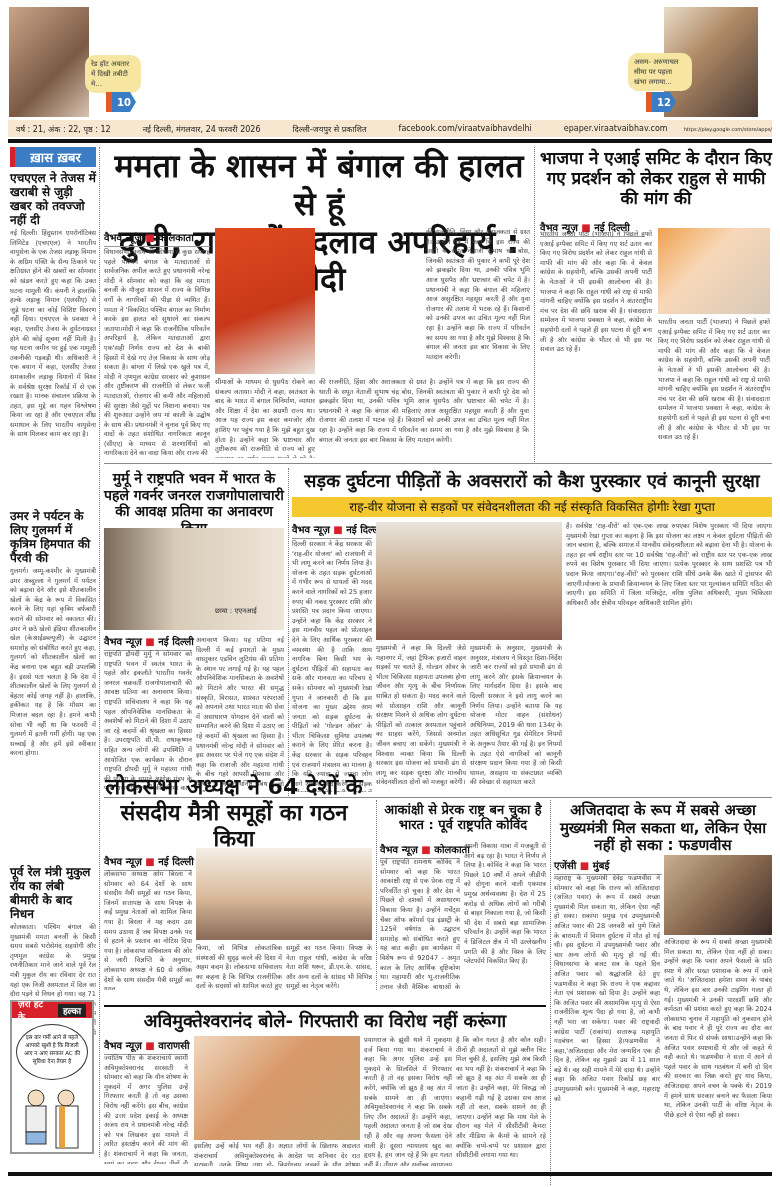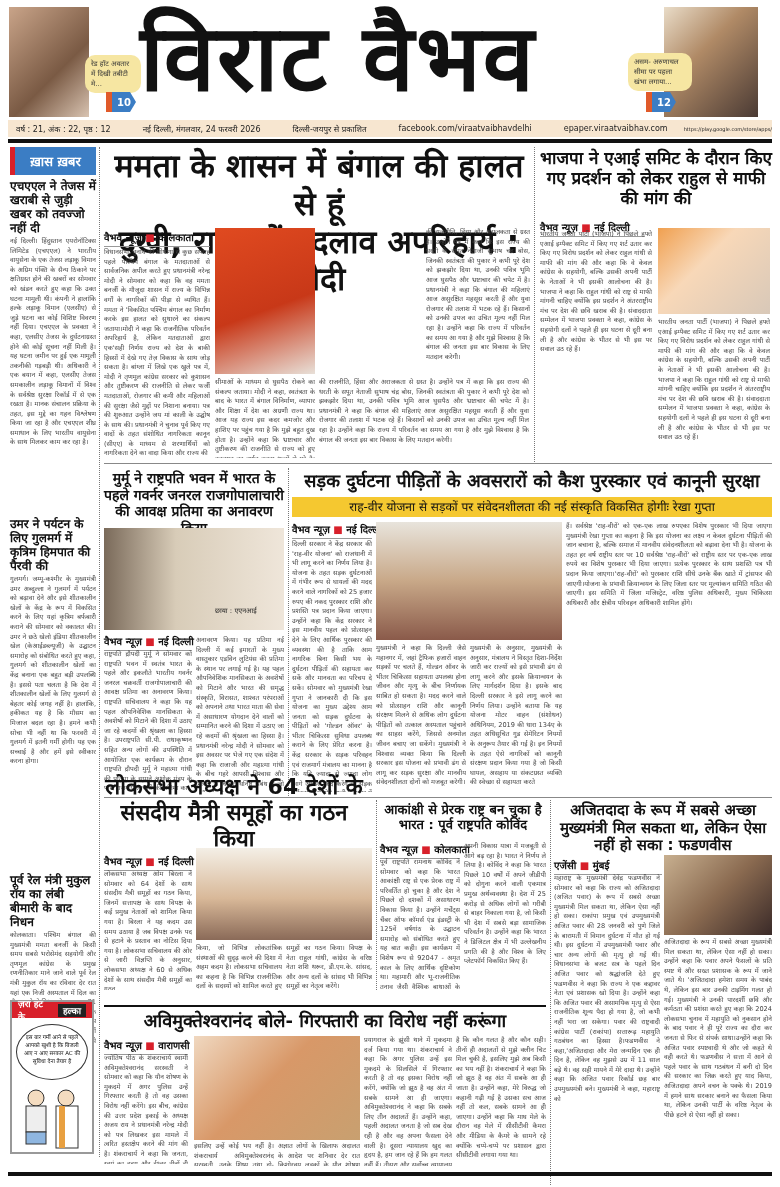--- a/index.html
+++ b/index.html
@@ -33,21 +33,20 @@
 </head>
 <body>
 
 <div class="abs masthead">
   <div class="abs teaser-img" style="left:9px;top:7px;width:80px;height:110px;"></div>
   <div class="abs bubble" style="left:85px;top:55px;width:56px;">रेड हॉट अवतार में दिखी तबीटी मे...</div>
   <div class="abs" style="left:106px;top:92px;display:flex;">
     <div class="pg-badge-bar"></div>
     <div class="pg-badge">10</div>
   </div>
-  <div class="abs mast-title">विराट वैभव</div>
   <div class="abs teaser-img right" style="left:664px;top:7px;width:94px;height:110px;"></div>
   <div class="abs bubble" style="left:628px;top:53px;width:64px;">असम- अरुणाचल सीमा पर पहला खंभा लगाया...</div>
   <div class="abs" style="left:646px;top:92px;display:flex;">
     <div class="pg-badge-bar"></div>
     <div class="pg-badge">12</div>
   </div>
 </div>
 
 <div class="abs infobar">
   <span>वर्ष : 21, अंक : 22, पृष्ठ : 12</span>
@@ -58,21 +57,21 @@
   <span class="sep"></span>
   <span>facebook.com/viraatvaibhavdelhi</span>
   <span class="sep"></span>
   <span>epaper.viraatvaibhav.com</span>
   <span style="font-size:5px;">https://play.google.com/store/apps/details?id=com.VVepaper</span>
   <span class="price">मूल्य :- ₹ 3/-</span>
 </div>
 <div class="abs rule" style="left:8px;top:139px;width:764px;height:4px;"></div>
 
 <div class="abs" style="left:10px;top:147px;width:86px;height:1010px;">
-  <div class="khas" style="height:28px;">ख़ास ख़बर</div>
+  <div class="khas" style="height:20px;">ख़ास ख़बर</div>
   <div class="sidehead" style="margin-top:4px;">एचएएल ने तेजस में खराबी से जुड़ी खबर को तवज्जो नहीं दी</div>
   <div class="body" style="height:276px;margin-top:2px;">नई दिल्ली। हिंदुस्तान एयरोनॉटिक्स लिमिटेड (एचएएल) ने भारतीय वायुसेना के एक तेजस लड़ाकू विमान के अग्रिम पंक्ति के सैन्य ठिकाने पर क्षतिग्रस्त होने की खबरों का सोमवार को खंडन करते हुए कहा कि उक्त घटना मामूली थी। कंपनी ने हालांकि हल्के लड़ाकू विमान (एलसीए) से जुड़े घटना का कोई विशिष्ट विवरण नहीं दिया। एचएएल के प्रवक्ता ने कहा, एलसीए तेजस के दुर्घटनाग्रस्त होने की कोई सूचना नहीं मिली है। यह घटना जमीन पर हुई एक मामूली तकनीकी गड़बड़ी थी। अधिकारी ने एक बयान में कहा, एलसीए तेजस समकालीन लड़ाकू विमानों में विश्व के सर्वश्रेष्ठ सुरक्षा रिकॉर्ड में से एक रखता है। मानक संचालन प्रक्रिया के तहत, इस मुद्दे का गहन विश्लेषण किया जा रहा है और एचएएल शीघ्र समाधान के लिए भारतीय वायुसेना के साथ मिलकर काम कर रहा है।</div>
   <div class="sidehead" style="margin-top:4px;">उमर ने पर्यटन के लिए गुलमर्ग में कृत्रिम हिमपात की पैरवी की</div>
   <div class="body" style="height:286px;margin-top:2px;">गुलमर्ग। जम्मू-कश्मीर के मुख्यमंत्री उमर अब्दुल्ला ने गुलमर्ग में पर्यटन को बढ़ावा देने और इसे शीतकालीन खेलों के केंद्र के रूप में विकसित करने के लिए यहां कृत्रिम बर्फबारी कराने की सोमवार को वकालत की। उमर ने छठे खेलो इंडिया शीतकालीन खेल (केआईडब्ल्यूजी) के उद्घाटन समारोह को संबोधित करते हुए कहा, गुलमर्ग को शीतकालीन खेलों का केंद्र बनाना एक बहुत बड़ी उपलब्धि है। इससे पता चलता है कि देश में शीतकालीन खेलों के लिए गुलमर्ग से बेहतर कोई जगह नहीं है। हालांकि, हकीकत यह है कि मौसम का मिजाज बदल रहा है। हमने कभी सोचा भी नहीं था कि फरवरी में गुलमर्ग में इतनी गर्मी होगी। यह एक सच्चाई है और हमें इसे स्वीकार करना होगा।</div>
   <div class="sidehead" style="margin-top:12px;">पूर्व रेल मंत्री मुकुल रॉय का लंबी बीमारी के बाद निधन</div>
   <div class="body" style="height:135px;margin-top:2px;">कोलकाता। पश्चिम बंगाल की मुख्यमंत्री ममता बनर्जी के किसी समय सबसे भरोसेमंद सहयोगी और तृणमूल कांग्रेस के प्रमुख रणनीतिकार माने जाने वाले पूर्व रेल मंत्री मुकुल रॉय का रविवार देर रात यहां एक निजी अस्पताल में दिल का दौरा पड़ने से निधन हो गया। वह 71 वर्ष के थे। उनके परिवार के एक सदस्य ने बताया कि मुकुल रॉय पिछले कुछ समय से कई बीमारियों से ग्रस्त थे और लंबे समय से अस्पताल में भर्ती थे।</div>
 </div>
 <div class="abs zara" style="left:10px;top:1000px;width:84px;height:154px;">
   <div class="zara-head">
     <span>ज़रा हट के...</span>

